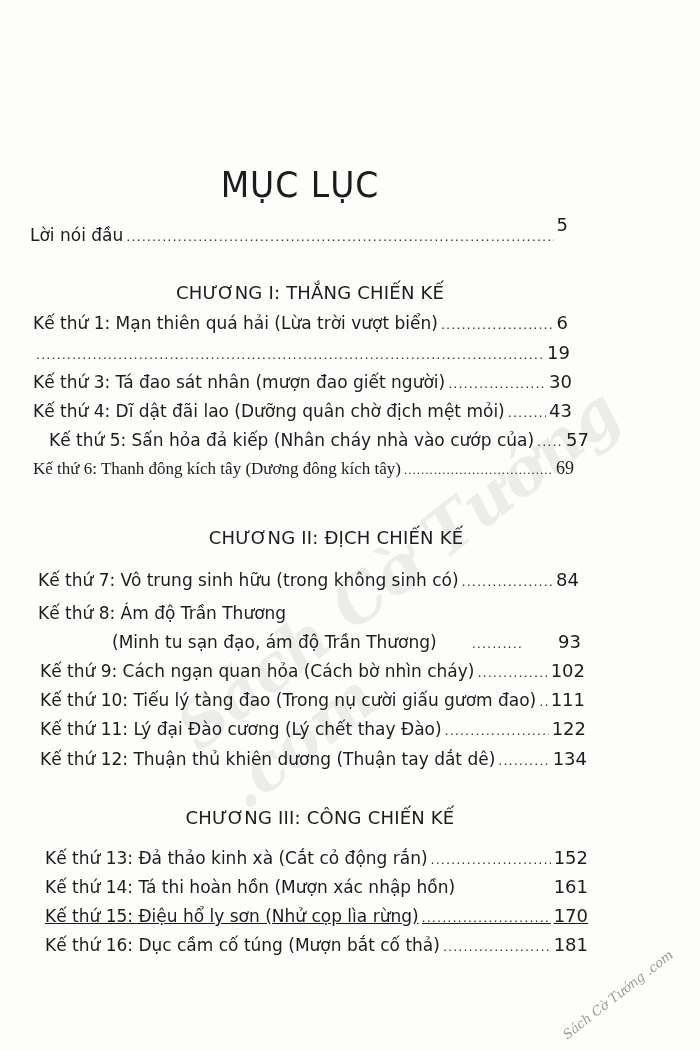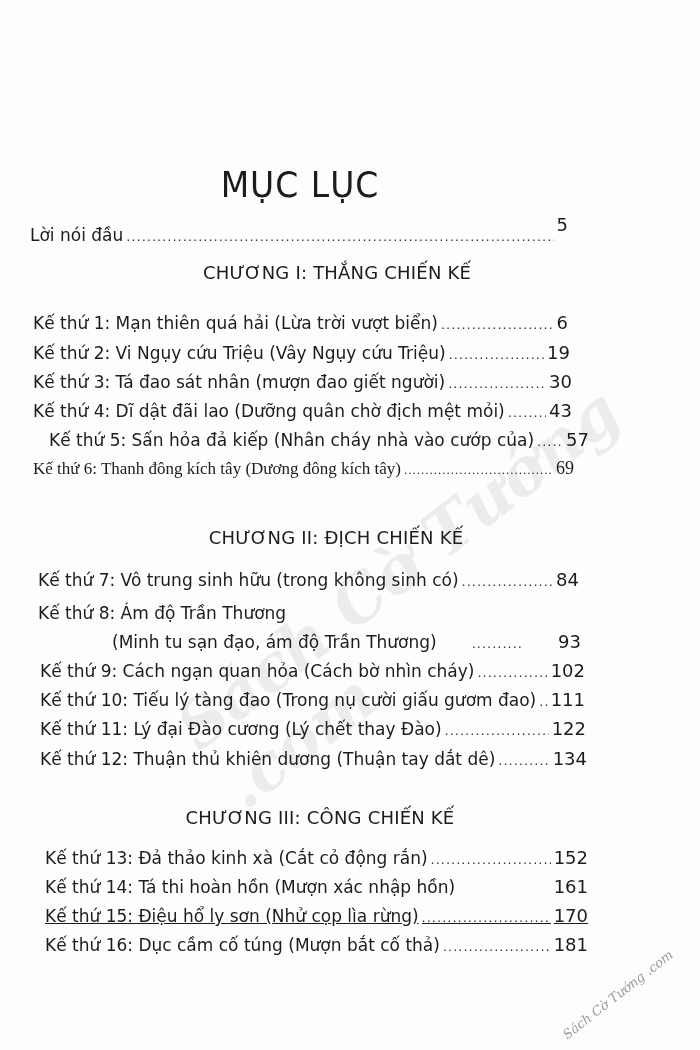--- a/index.html
+++ b/index.html
@@ -49,29 +49,28 @@
 <div class="watermark" style="left:150px; top:520px; font-size:64px; transform: rotate(-38deg);">Sách Cờ Tướng .com</div>
 
 <h1 class="title">MỤC LỤC</h1>
 
 <div class="row" style="left:30px; width:538px; top:224px;">
   <span class="label">Lời nói đầu</span>
   <span class="dots"></span>
   <span class="page" style="position:relative; top:-10px;">5</span>
 </div>
 
-<div class="chapter" style="top:262px;padding-left:27px;">CHƯƠNG I: THẮNG CHIẾN KẾ</div>
+<div class="chapter" style="top:282px;">CHƯƠNG I: THẮNG CHIẾN KẾ</div>
 
 <div class="row" style="left:33px; width:535px; top:312px;">
   <span class="label">Kế thứ  1: Mạn thiên quá hải (Lừa trời vượt biển)</span>
   <span class="dots"></span>
   <span class="page">6</span>
 </div>
 <div class="row" style="left:33px; width:537px; top:342px;">
-  <span class="label">Kế thứ 2: Vi Ngụy cứu Triệu (Vây Ngụy cứu Triệu)</span>
   <span class="dots"></span>
   <span class="page">19</span>
 </div>
 <div class="row" style="left:33px; width:539px; top:371px;">
   <span class="label">Kế thứ 3: Tá đao sát nhân (mượn đao giết người)</span>
   <span class="dots"></span>
   <span class="page">30</span>
 </div>
 <div class="row" style="left:33px; width:539px; top:400px;">
   <span class="label">Kế thứ 4: Dĩ dật đãi lao (Dưỡng quân chờ địch mệt mỏi)</span>

